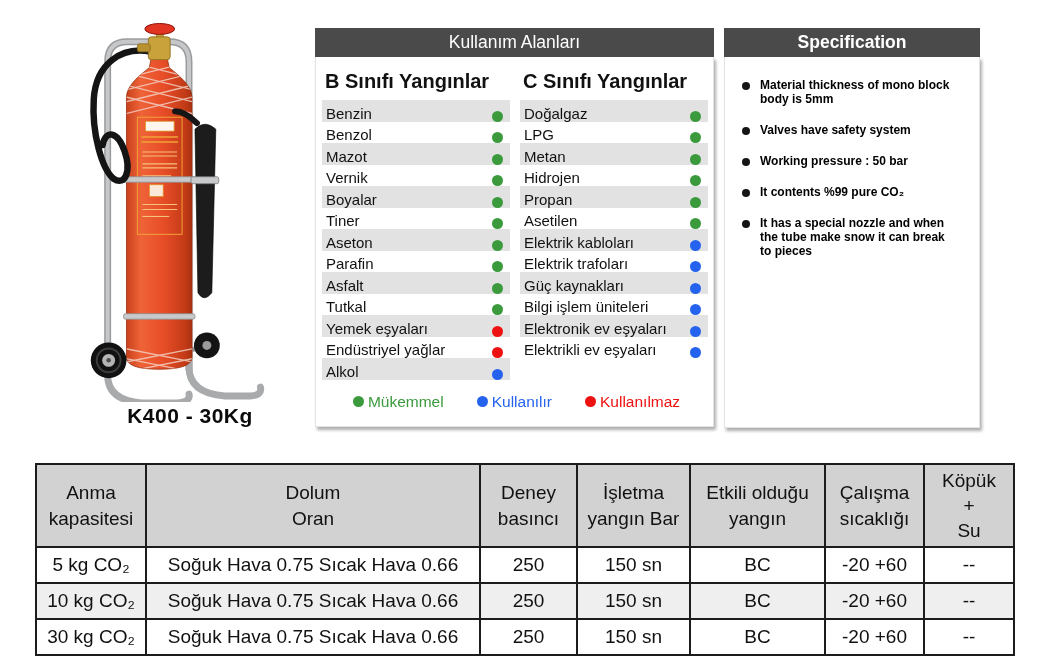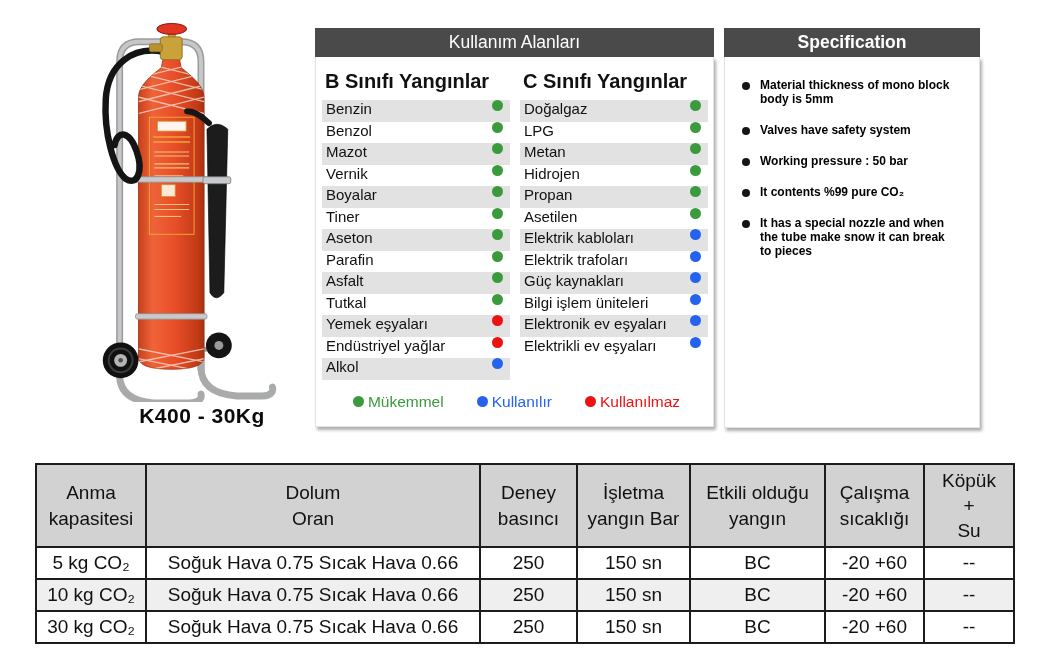--- a/index.html
+++ b/index.html
@@ -1,58 +1,58 @@
 <!DOCTYPE html>
 <html><head>
 <meta charset="utf-8">
 <style>
   * { margin:0; padding:0; box-sizing:border-box; }
   html,body { width:1049px; height:659px; background:#ffffff; overflow:hidden;
     font-family:"Liberation Sans","DejaVu Sans",sans-serif; color:#111; }
   .stage { position:relative; width:1049px; height:659px; background:#fff; }
 
   
-  .figure { position:absolute; left:90px; top:20px; width:224px; text-align:center; }
+  .figure { position:absolute; left:78px; top:20px; width:224px; text-align:center; }
   .figure svg { display:block; margin:0 auto; }
   .figure-caption { margin-top:2px; font-size:21px; font-weight:bold; letter-spacing:.5px; color:#0a0a0a; }
 
   
   .panel-header { height:29px; background:#4a4a4a; color:#fff; display:flex;
     align-items:center; justify-content:center; font-size:17.5px; }
   .panel-body { background:#fff; border:1px solid #e3e3e3; border-top:none;
     box-shadow:2px 3px 3px rgba(0,0,0,.32); }
 
   
   .usage-panel { position:absolute; left:315px; top:28px; width:399px; }
   .usage-body { height:370px; padding:12px 5px 0 6px; }
   .usage-columns { display:flex; gap:10px; }
   .usage-col { flex:1; min-width:0; }
   .usage-col-header { font-weight:bold; font-size:20px; padding:1px 0 7px 3px; white-space:nowrap; }
-  .usage-row { display:flex; align-items:flex-start; justify-content:space-between;
+  .usage-row { display:flex; align-items:flex-end; justify-content:space-between;
     height:21.5px; padding:0 7px 0 4px; font-size:15px; white-space:nowrap; }
   .usage-row.striped { background:#e2e2e2; }
   .usage-label { overflow:hidden; }
   .dot { width:11px; height:11px; border-radius:50%; flex:none; margin-left:3px; }
   .usage-legend { display:flex; justify-content:center; gap:30px; margin-top:13px; font-size:15.5px; }
   .legend-item { display:flex; align-items:center; gap:4px; font-weight:500; }
 
   
   .spec-panel { position:absolute; left:724px; top:28px; width:256px; }
   .spec-body { height:371px; padding:21px 12px 0 17px; }
   .spec-item { display:flex; gap:10px; margin-bottom:17px; }
   .spec-bullet-dot { width:8px; height:8px; border-radius:50%; background:#151515; flex:none; margin-top:4px; }
   .spec-text { font-size:12px; font-weight:bold; line-height:1.17; white-space:pre-line; color:#000000; }
 
   
   .spec-table { position:absolute; left:35px; top:463px; width:978px;
     border-collapse:collapse; table-layout:fixed; }
   .spec-table th, .spec-table td { border:2px solid #1c1c1c; text-align:center; vertical-align:middle; }
   .spec-table th { background:#d2d2d2; font-weight:normal; font-size:19px;
     line-height:1.32; white-space:pre-line; height:83px; padding:2px 2px; }
-  .spec-table td { font-size:19px; height:32px; padding:0 3px; background:#fff; white-space:nowrap; }
+  .spec-table td { font-size:19px; height:32px; padding:6px 3px; background:#fff; white-space:nowrap; }
   .spec-table tr.alt td { background:#efefef; }
 </style>
 </head>
 <body>
 
 <div class="stage">
 
   <div class="figure">
     <svg width="222" height="382" viewBox="0 0 222 385">
       <defs>

